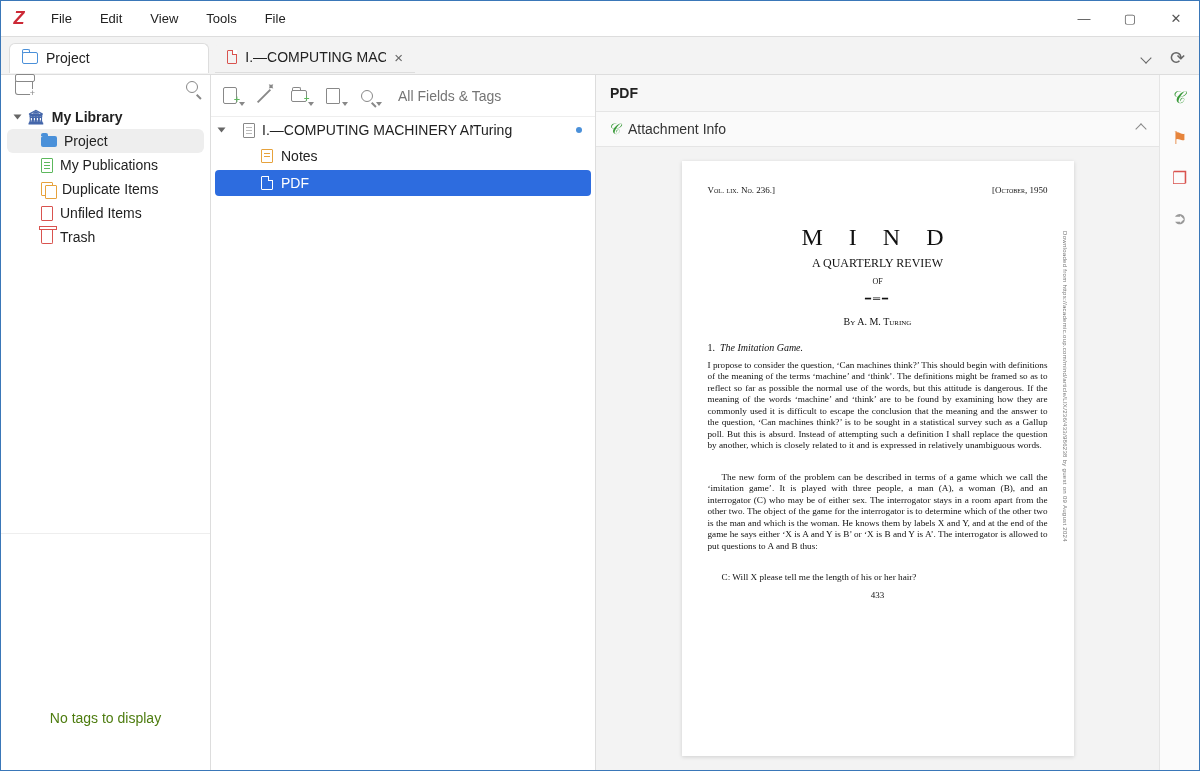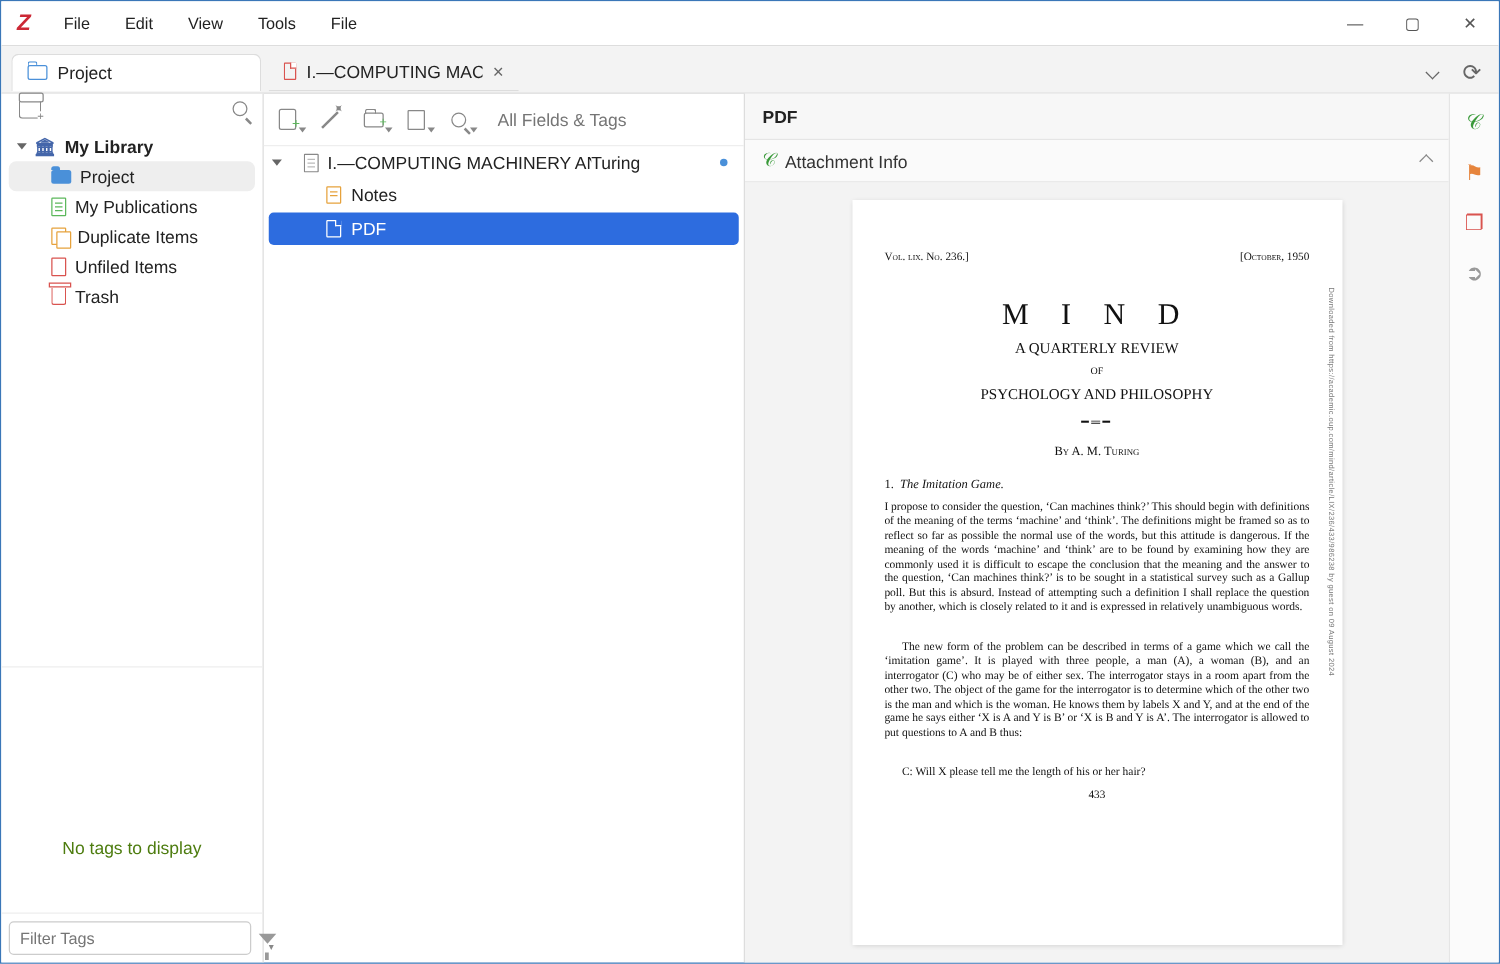--- a/index.html
+++ b/index.html
@@ -98,21 +98,21 @@
   .dot { width:6px; height:6px; background:#4a90d9; border-radius:50%; justify-self:center; }
   
   
   .details { display:flex; flex-direction:column; background:#f7f7f7; }
   .det-title { padding:10px 14px; font-weight:600; font-size:14px; background:#f7f7f7; }
   .det-sec { display:flex; align-items:center; justify-content:space-between; padding:8px 14px; border-top:1px solid #e5e5e5; border-bottom:1px solid #e5e5e5; background:#fafafa; }
   .det-sec .lbl { display:flex; align-items:center; gap:7px; color:#3a9a3a; font-size:14px; }
   .clip-g { color:#3a9a3a; font-size:15px; }
   .det-sec .chev { border-color:#888; transform:rotate(-135deg); }
   .pdf-frame { flex:1; display:flex; justify-content:center; background:#f3f3f3; padding:14px 0; overflow:hidden; }
-  .page { width:392px; background:#fff; box-shadow:0 1px 4px rgba(0,0,0,.15); padding:40px 26px; font-family:"Times New Roman", serif; font-size:10px; line-height:1.25; color:#111; position:relative; }
+  .page { width:392px; background:#fff; box-shadow:0 1px 4px rgba(0,0,0,.15); padding:24px 26px; font-family:"Times New Roman", serif; font-size:10px; line-height:1.25; color:#111; position:relative; }
   .page .runhead { display:flex; justify-content:space-between; font-variant:small-caps; font-size:9px; margin-bottom:26px; }
   .page h1 { text-align:center; font-size:24px; letter-spacing:10px; font-weight:400; margin-bottom:4px; }
   .page .sub { text-align:center; font-size:12px; margin-bottom:6px; }
   .page .of { text-align:center; font-size:8px; margin-bottom:6px; }
   .page .psy { text-align:center; font-size:12px; margin-bottom:10px; }
   .page .orn { text-align:center; margin:4px 0 10px; letter-spacing:2px; }
   .page .art { text-align:center; font-weight:700; font-size:11px; margin-bottom:10px; }
   .page .auth { text-align:center; font-size:10px; font-variant:small-caps; margin-bottom:14px; }
   .page .sec { font-size:10px; margin-bottom:5px; }
   .page .sec i { font-style:italic; }
@@ -196,27 +196,20 @@
         <span class="unf-ic"></span>
         <span>Unfiled Items</span>
       </div>
       <div class="tree-row l2">
         <span class="trash-ic"></span>
         <span>Trash</span>
       </div>
     </div>
     <div class="sb-spacer"></div>
     <div class="no-tags">No tags to display</div>
-    <div class="filter-row">
-      <input placeholder="Filter Tags" style="">
-      <div class="filter-btn">
-          <span class="funnel"></span>
-          <span style="position:absolute;right:2px;bottom:2px;font-size:8px;">▾</span>
-        </div>
-    </div>
   </div>
 
   <div class="center">
     <div class="ctr-toolbar">
       <span class="tb-ic tb-drop">
           <span class="newdoc"></span>
         </span>
       <span class="tb-ic">
           <span class="wand"></span>
         </span>
@@ -261,21 +254,20 @@
     </div>
     <div class="pdf-frame">
       <div class="page">
         <div class="runhead">
           <span>Vol. lix. No. 236.]</span>
           <span>[October, 1950</span>
         </div>
         <h1>M I N D</h1>
         <div class="sub">A QUARTERLY REVIEW</div>
         <div class="of">OF</div>
-        <div class="psy">PSYCHOLOGY AND PHILOSOPHY</div>
         <div class="orn">━═━</div>
         <div class="auth">By A. M. Turing</div>
         <div class="sec"><span>1.</span>&nbsp;&nbsp;<i>The Imitation Game.</i></div>
         <p>I propose to consider the question, ‘Can machines think?’ This should begin with definitions of the meaning of the terms ‘machine’ and ‘think’. The definitions might be framed so as to reflect so far as possible the normal use of the words, but this attitude is dangerous. If the meaning of the words ‘machine’ and ‘think’ are to be found by examining how they are commonly used it is difficult to escape the conclusion that the meaning and the answer to the question, ‘Can machines think?’ is to be sought in a statistical survey such as a Gallup poll. But this is absurd. Instead of attempting such a definition I shall replace the question by another, which is closely related to it and is expressed in relatively unambiguous words.</p>
         <p class="indent">The new form of the problem can be described in terms of a game which we call the ‘imitation game’. It is played with three people, a man (A), a woman (B), and an interrogator (C) who may be of either sex. The interrogator stays in a room apart from the other two. The object of the game for the interrogator is to determine which of the other two is the man and which is the woman. He knows them by labels X and Y, and at the end of the game he says either ‘X is A and Y is B’ or ‘X is B and Y is A’. The interrogator is allowed to put questions to A and B thus:</p>
         <p class="indent">C: Will X please tell me the length of his or her hair?</p>
         <div class="pgnum">433</div>
         <div class="dlside">Downloaded from https://academic.oup.com/mind/article/LIX/236/433/986238 by guest on 09 August 2024</div>
       </div>
     </div>

